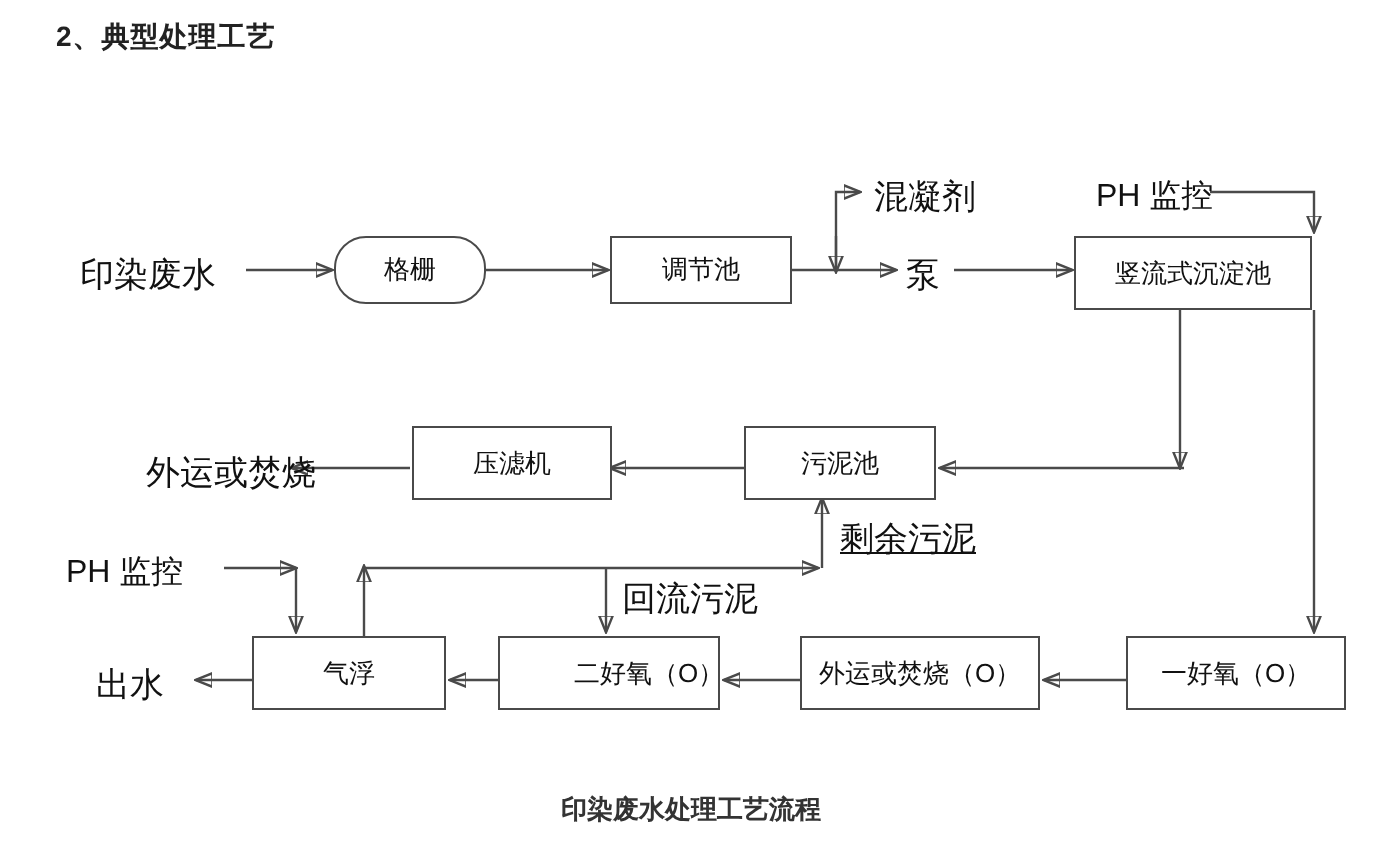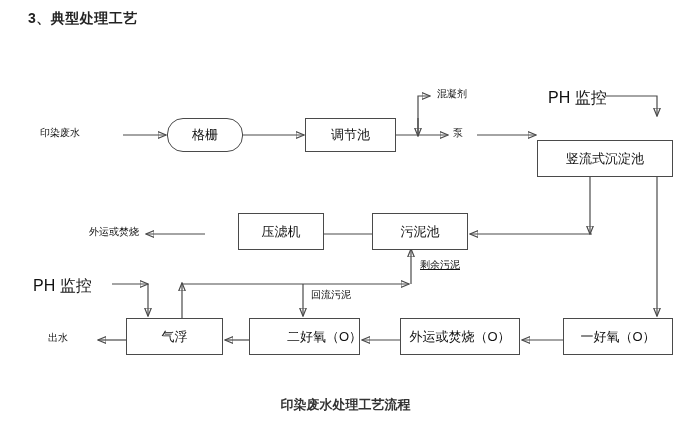--- a/index.html
+++ b/index.html
@@ -10,33 +10,33 @@
   .heading{position:absolute;left:28px;top:10px;font-size:14px;font-weight:bold;
            letter-spacing:.5px;color:#222;white-space:nowrap;}
 
   .caption{position:absolute;left:0;top:396px;width:691px;text-align:center;
            font-size:13px;font-weight:bold;color:#333;}
 
   .node{position:absolute;box-sizing:border-box;border:1px solid #4a4a4a;
         background:#fff;display:flex;align-items:center;justify-content:center;
         font-size:13px;color:#111;white-space:nowrap;}
 
-  .lbl{position:absolute;font-size:10px;color:#111;white-space:nowrap;}
+  .lbl{position:absolute;font-size:17px;color:#111;white-space:nowrap;}
   .lbl.small{font-size:16px;}
 
   svg.wires{position:absolute;left:0;top:0;width:691px;height:432px;
             pointer-events:none;}
   svg.wires path,svg.wires line{stroke:#4a4a4a;stroke-width:1.2;fill:none;}
 </style>
 </head>
 <body>
 
 <div id="root">
 
-  <div class="heading">3、典型处理工艺</div>
+  <div class="heading">2、典型处理工艺</div>
 
   <svg class="wires" viewBox="0 0 691 432">
     <defs>
       <marker id="ah" markerWidth="9" markerHeight="8" refX="8.2" refY="4" orient="auto" markerUnits="userSpaceOnUse">
         <path d="M0,0.6 L8.4,4 L0,7.4 z" fill="#4a4a4a" stroke="none"></path>
       </marker>
     </defs>
 
     <line x1="123" y1="135" x2="166" y2="135" marker-end="url(#ah)"></line>
 
@@ -83,25 +83,25 @@
   </svg>
 
   <div class="node" style="left:167px;top:118px;width:76px;height:34px;border-radius:16px;">
     <span>格栅</span>
   </div>
 
   <div class="node" style="left:305px;top:118px;width:91px;height:34px;">
     <span>调节池</span>
   </div>
 
-  <div class="node" style="left:537px;top:118px;width:136px;height:37px;margin-top:22px;">
+  <div class="node" style="left:537px;top:118px;width:119px;height:37px;">
     <span>竖流式沉淀池</span>
   </div>
 
-  <div class="node" style="left:206px;top:213px;width:86px;height:37px;margin-left:32px;">
+  <div class="node" style="left:206px;top:213px;width:100px;height:37px;">
     <span>压滤机</span>
   </div>
 
   <div class="node" style="left:126px;top:318px;width:97px;height:37px;">
     <span>气浮</span>
   </div>
 
   <div class="node" style="left:372px;top:213px;width:96px;height:37px;">
     <span>污泥池</span>
   </div>
@@ -119,21 +119,21 @@
   </div>
 
   <div class="lbl" style="left:40px;top:126px;">印染废水</div>
 
   <div class="lbl" style="left:437px;top:87px;">混凝剂</div>
 
   <div class="lbl" style="left:453px;top:126px;">泵</div>
 
   <div class="lbl small" style="left:548px;top:88px;">PH 监控</div>
 
-  <div class="lbl" style="left:89px;top:225px;">外运或焚烧</div>
+  <div class="lbl" style="left:73px;top:225px;">外运或焚烧</div>
 
   <div class="lbl" style="left:420px;top:258px;text-decoration:underline;">剩余污泥</div>
 
   <div class="lbl" style="left:311px;top:288px;">回流污泥</div>
 
   <div class="lbl small" style="left:33px;top:276px;">PH 监控</div>
 
   <div class="lbl" style="left:48px;top:331px;">出水</div>
 
   <div class="caption">印染废水处理工艺流程</div>

